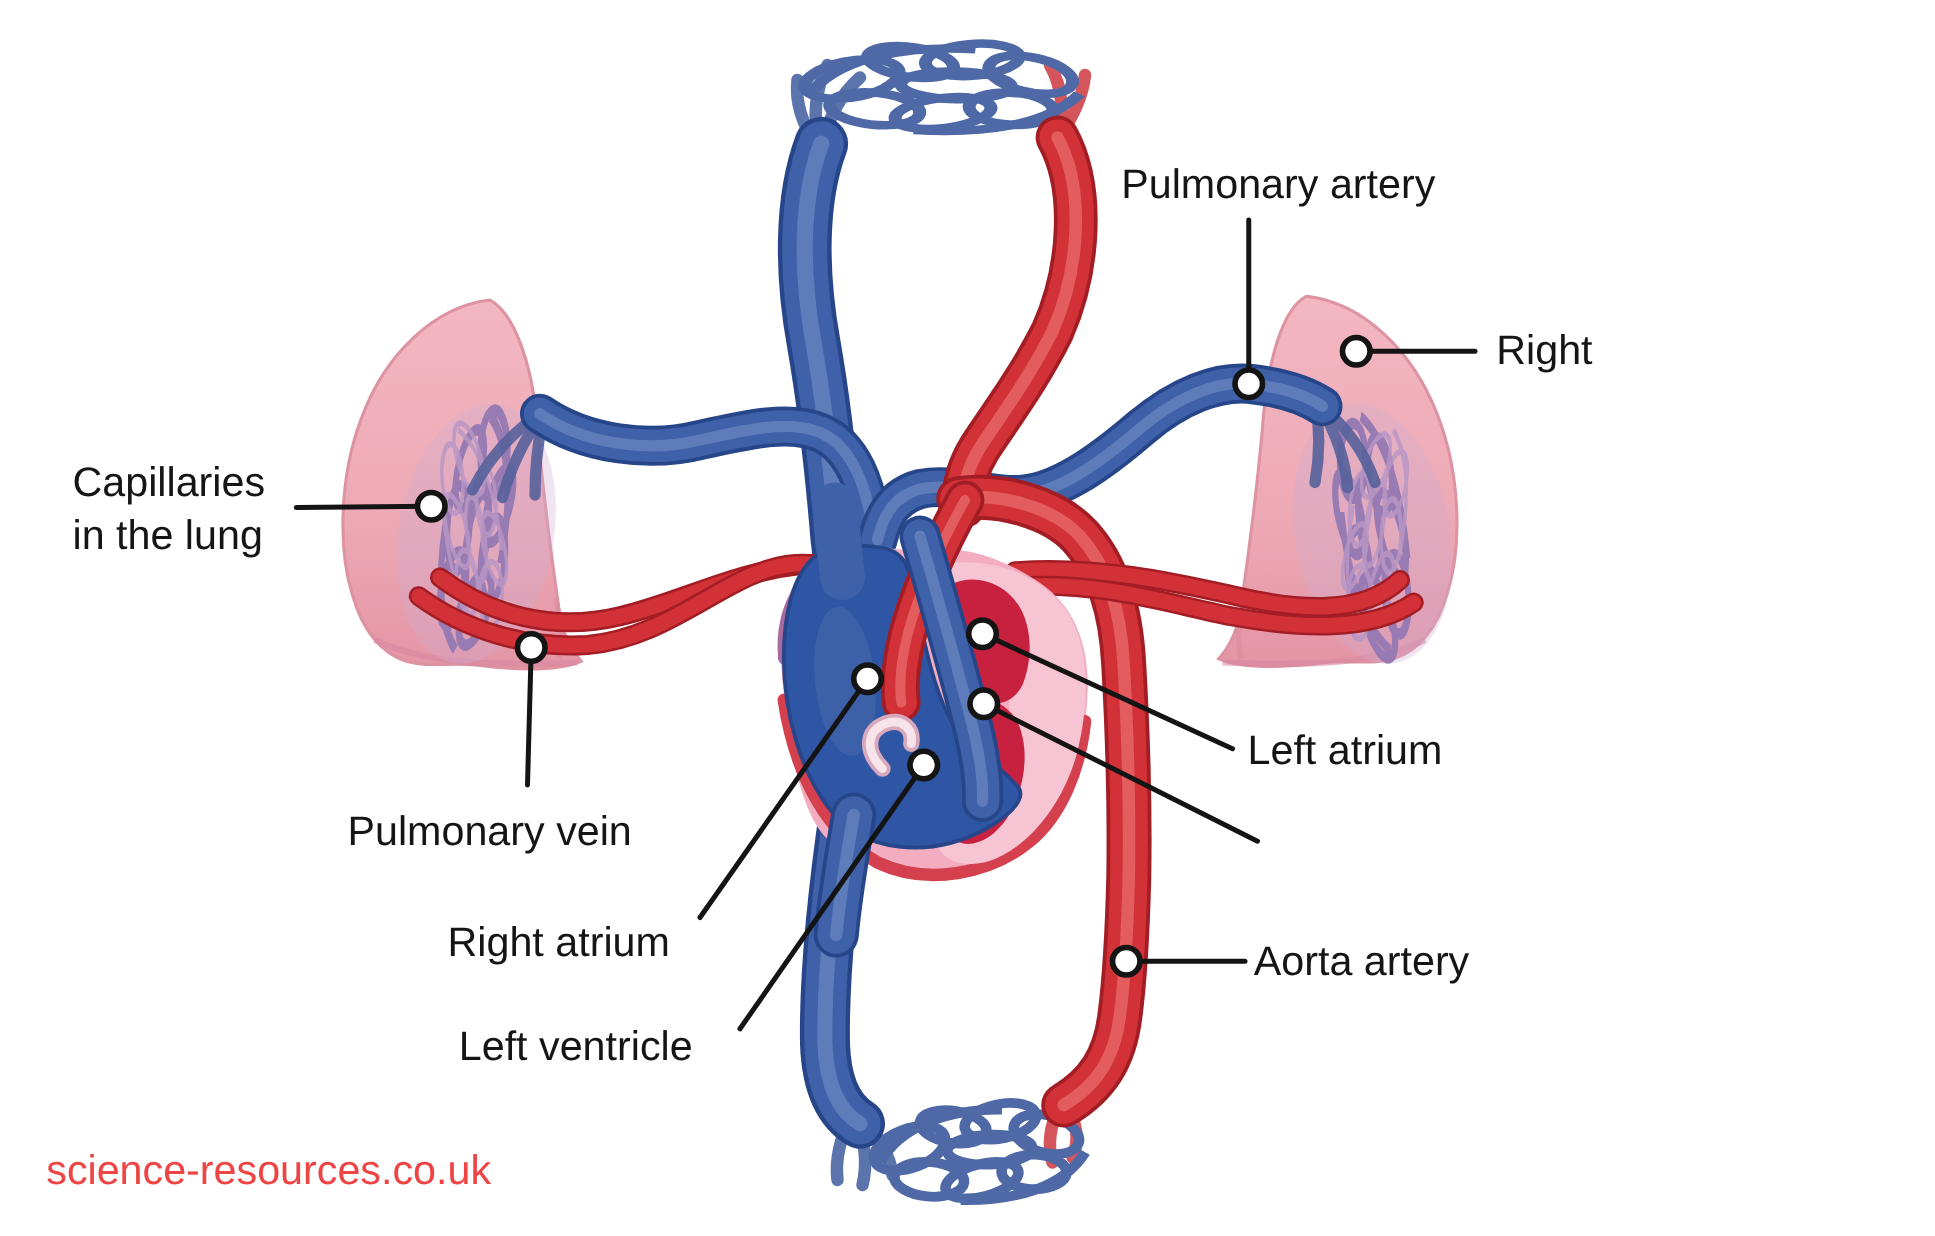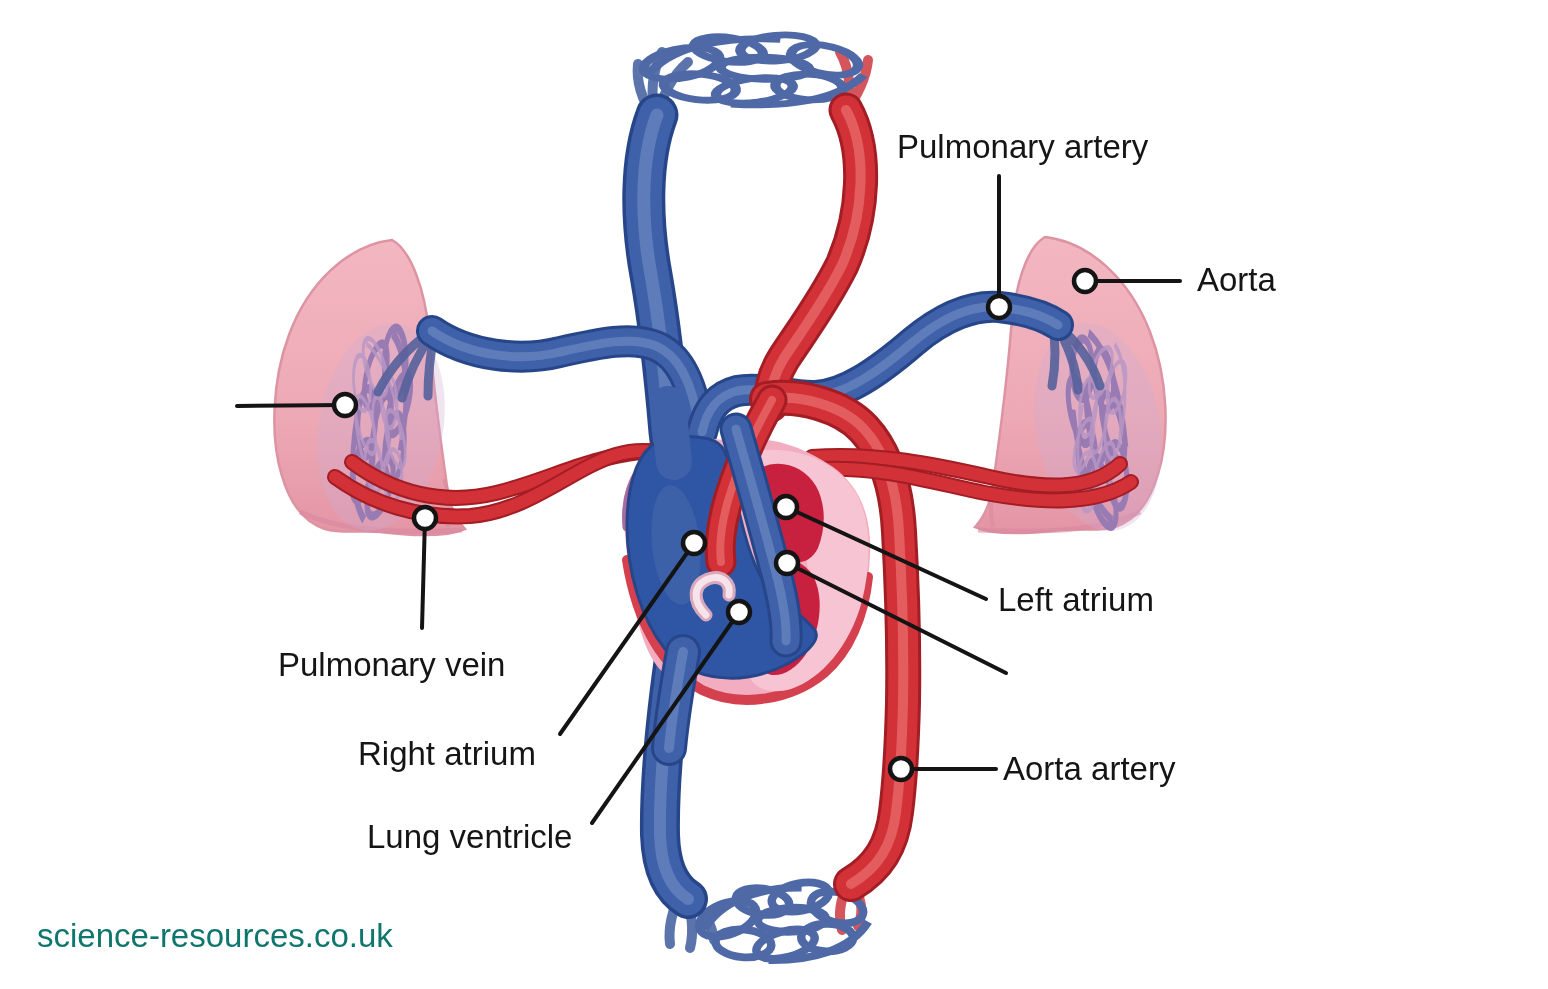--- a/index.html
+++ b/index.html
@@ -1,21 +1,21 @@
 <!DOCTYPE html>
 <html><head>
 <meta charset="utf-8">
 <style>
   html,body{margin:0;padding:0;background:#ffffff;}
   .stage{position:relative;width:1548px;height:989px;background:#ffffff;overflow:hidden;
          font-family:"Liberation Sans", sans-serif;}
   .stage svg{position:absolute;left:0;top:0;}
   .lbl{position:absolute;font-size:33px;line-height:1.2;color:#151515;white-space:nowrap;}
   .lbl.two{line-height:42px;}
-  .wm{position:absolute;font-size:33px;color:#0f766e;}
+  .wm{position:absolute;font-size:33px;color:#ef4444;}
 
   
   .edge-b{fill:none;stroke:#27468a;stroke-linecap:round;}
   .main-b{fill:none;stroke:#3e61a9;stroke-linecap:round;}
   .hi-b{fill:none;stroke:#7e97c9;stroke-linecap:round;opacity:.5;}
   .edge-r{fill:none;stroke:#a31d24;stroke-linecap:round;}
   .main-r{fill:none;stroke:#d23137;stroke-linecap:round;}
   .hi-r{fill:none;stroke:#f0827f;stroke-linecap:round;opacity:.55;}
   .lead{fill:none;stroke:#141414;stroke-width:4;stroke-linecap:round;}
   .dot{fill:#ffffff;stroke:#141414;stroke-width:4.5;}
@@ -235,21 +235,25 @@
     <circle class="dot" cx="425" cy="518" r="11"></circle>
     <circle class="dot" cx="694" cy="543" r="11"></circle>
     <circle class="dot" cx="739" cy="612" r="11"></circle>
     <circle class="dot" cx="786" cy="507" r="11"></circle>
     <circle class="dot" cx="787" cy="563" r="11"></circle>
     <circle class="dot" cx="901" cy="769" r="11"></circle>
   </g>
 </svg>
 
 <div class="lbl" style="left:897px;top:127px">Pulmonary artery</div>
-<div class="lbl" style="left:1197px;top:260px">Aorta</div>
+<div class="lbl" style="left:1197px;top:260px">Right</div>
+<div class="lbl two" style="left:58px;top:365px">
+  <span>Capillaries</span><br>
+  <span>in the lung</span>
+</div>
 <div class="lbl" style="left:278px;top:645px">Pulmonary vein</div>
 <div class="lbl" style="left:358px;top:734px">Right atrium</div>
-<div class="lbl" style="left:367px;top:817px">Lung ventricle</div>
+<div class="lbl" style="left:367px;top:817px">Left ventricle</div>
 <div class="lbl" style="left:998px;top:580px">Left atrium</div>
 <div class="lbl" style="left:1003px;top:749px">Aorta artery</div>
 <div class="wm" style="left:37px;top:917px">science-resources.co.uk</div>
 
 </div>
 
 </body></html>

